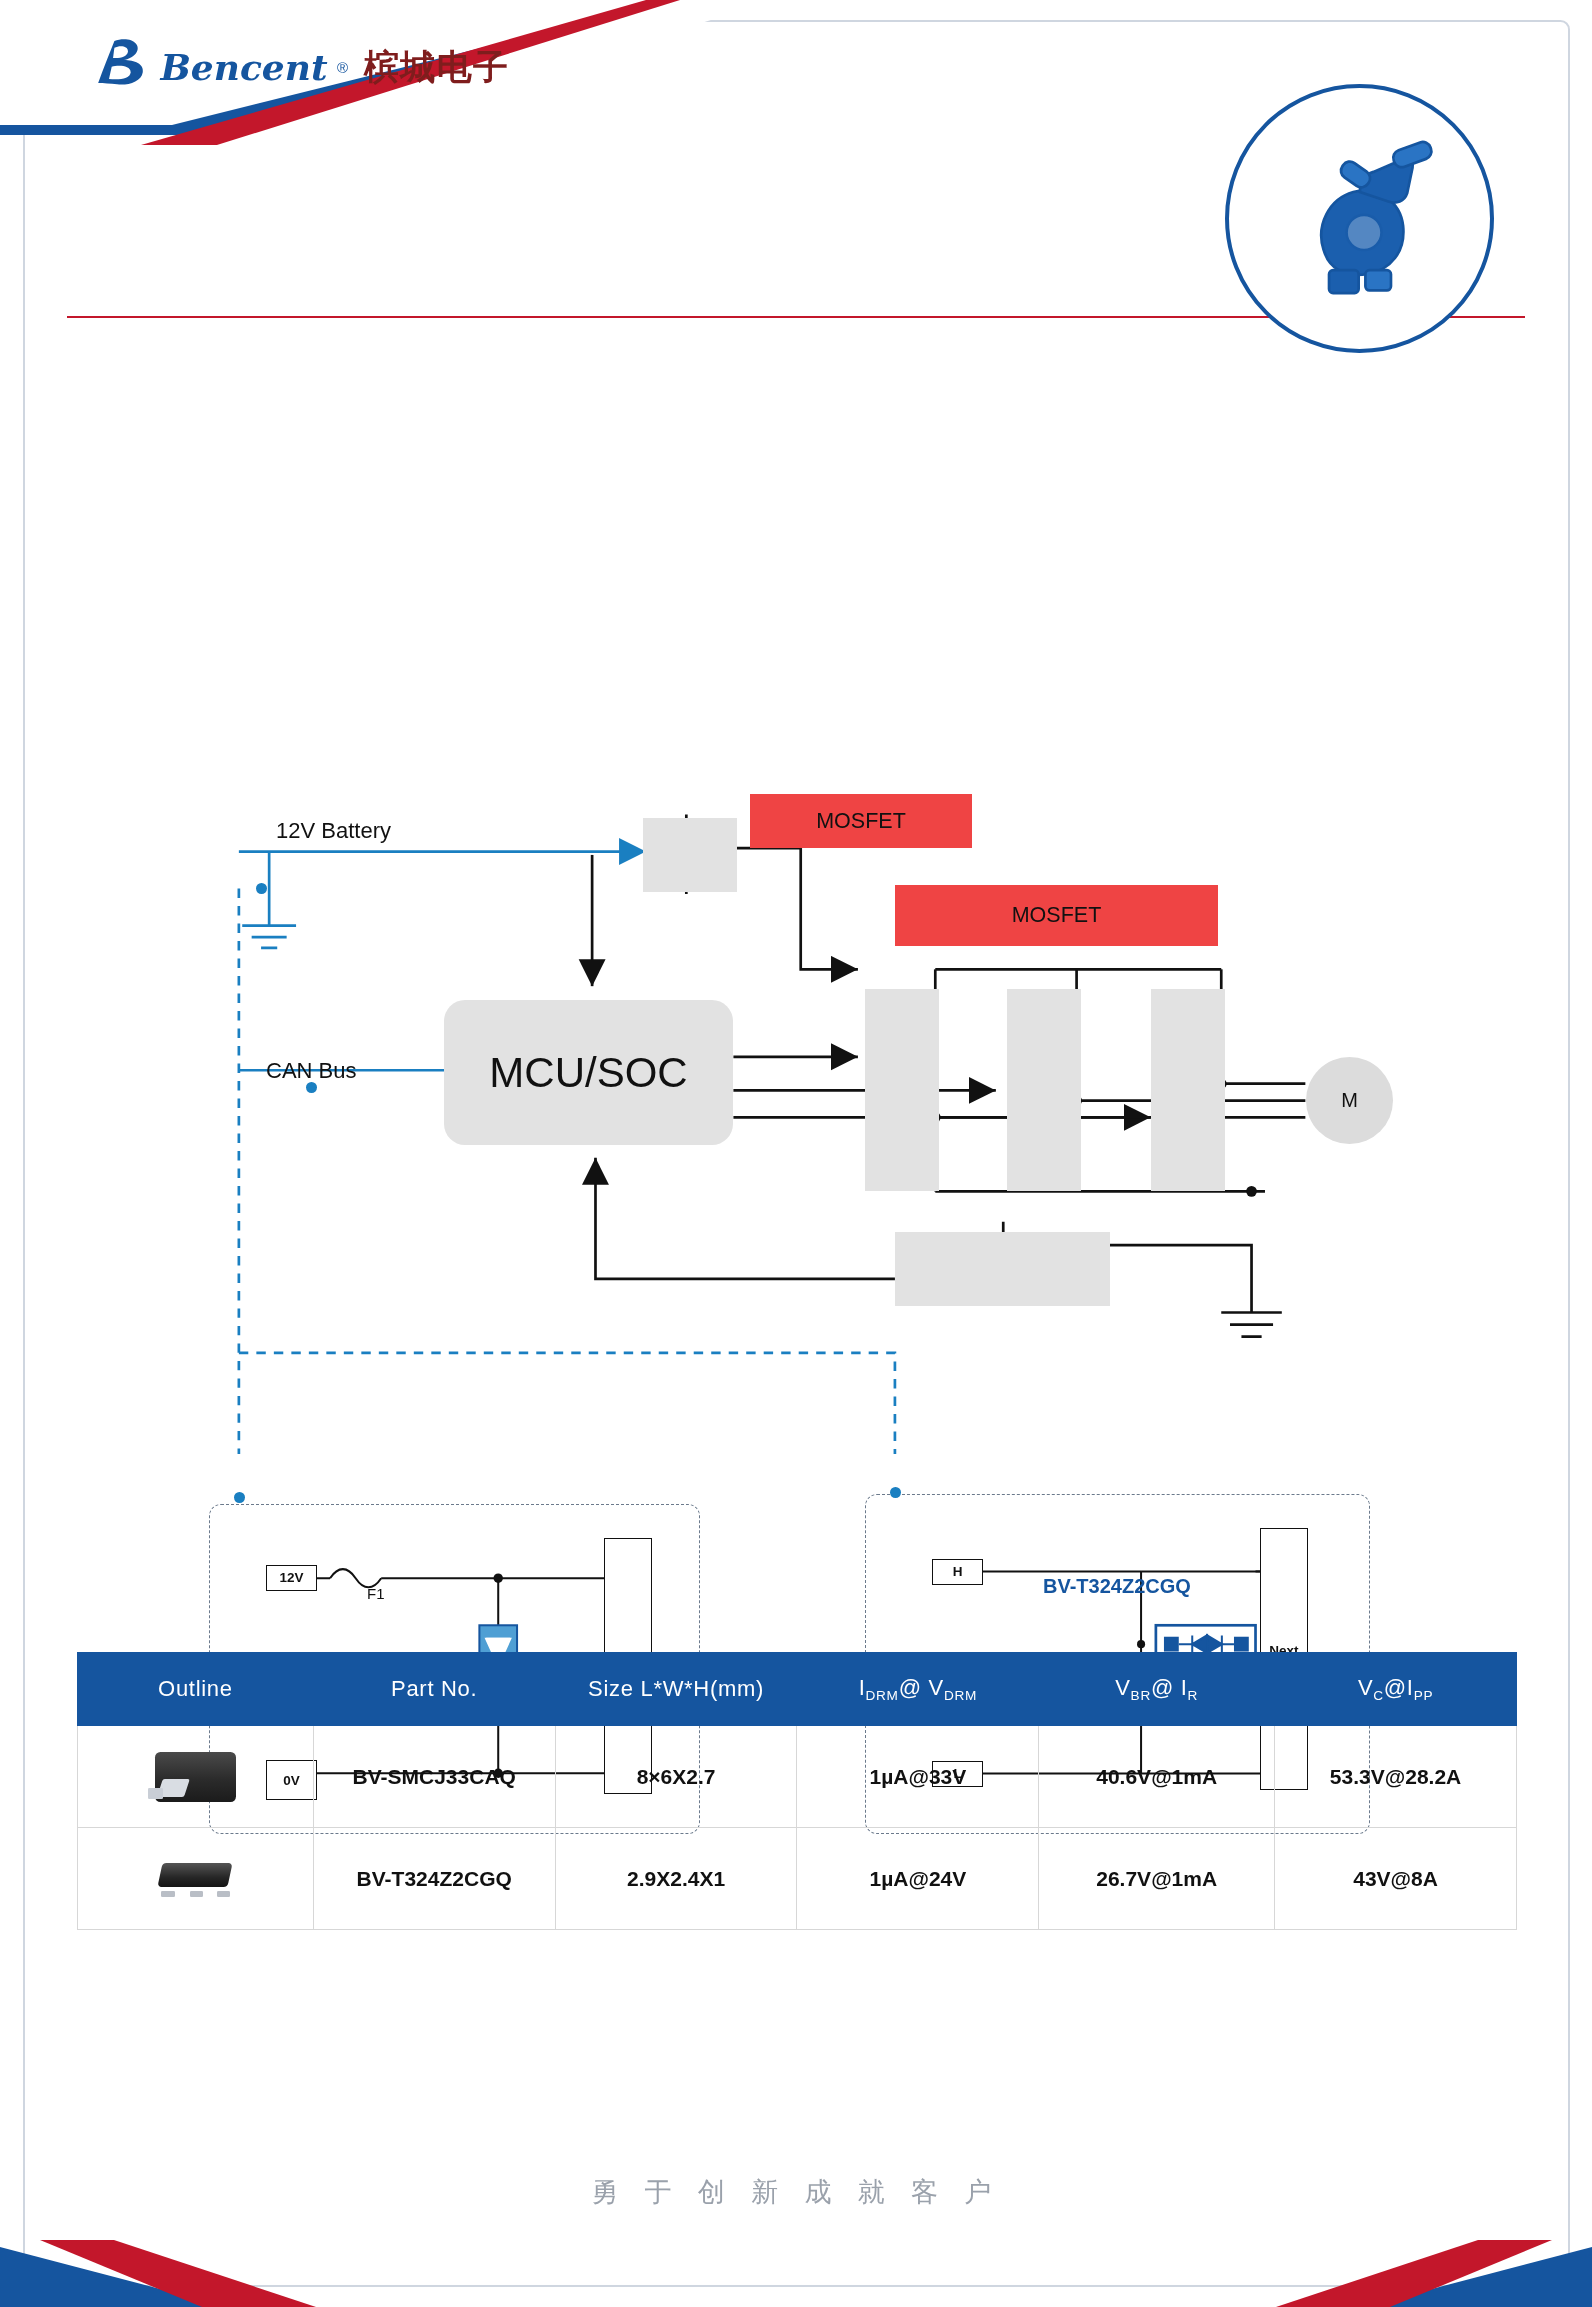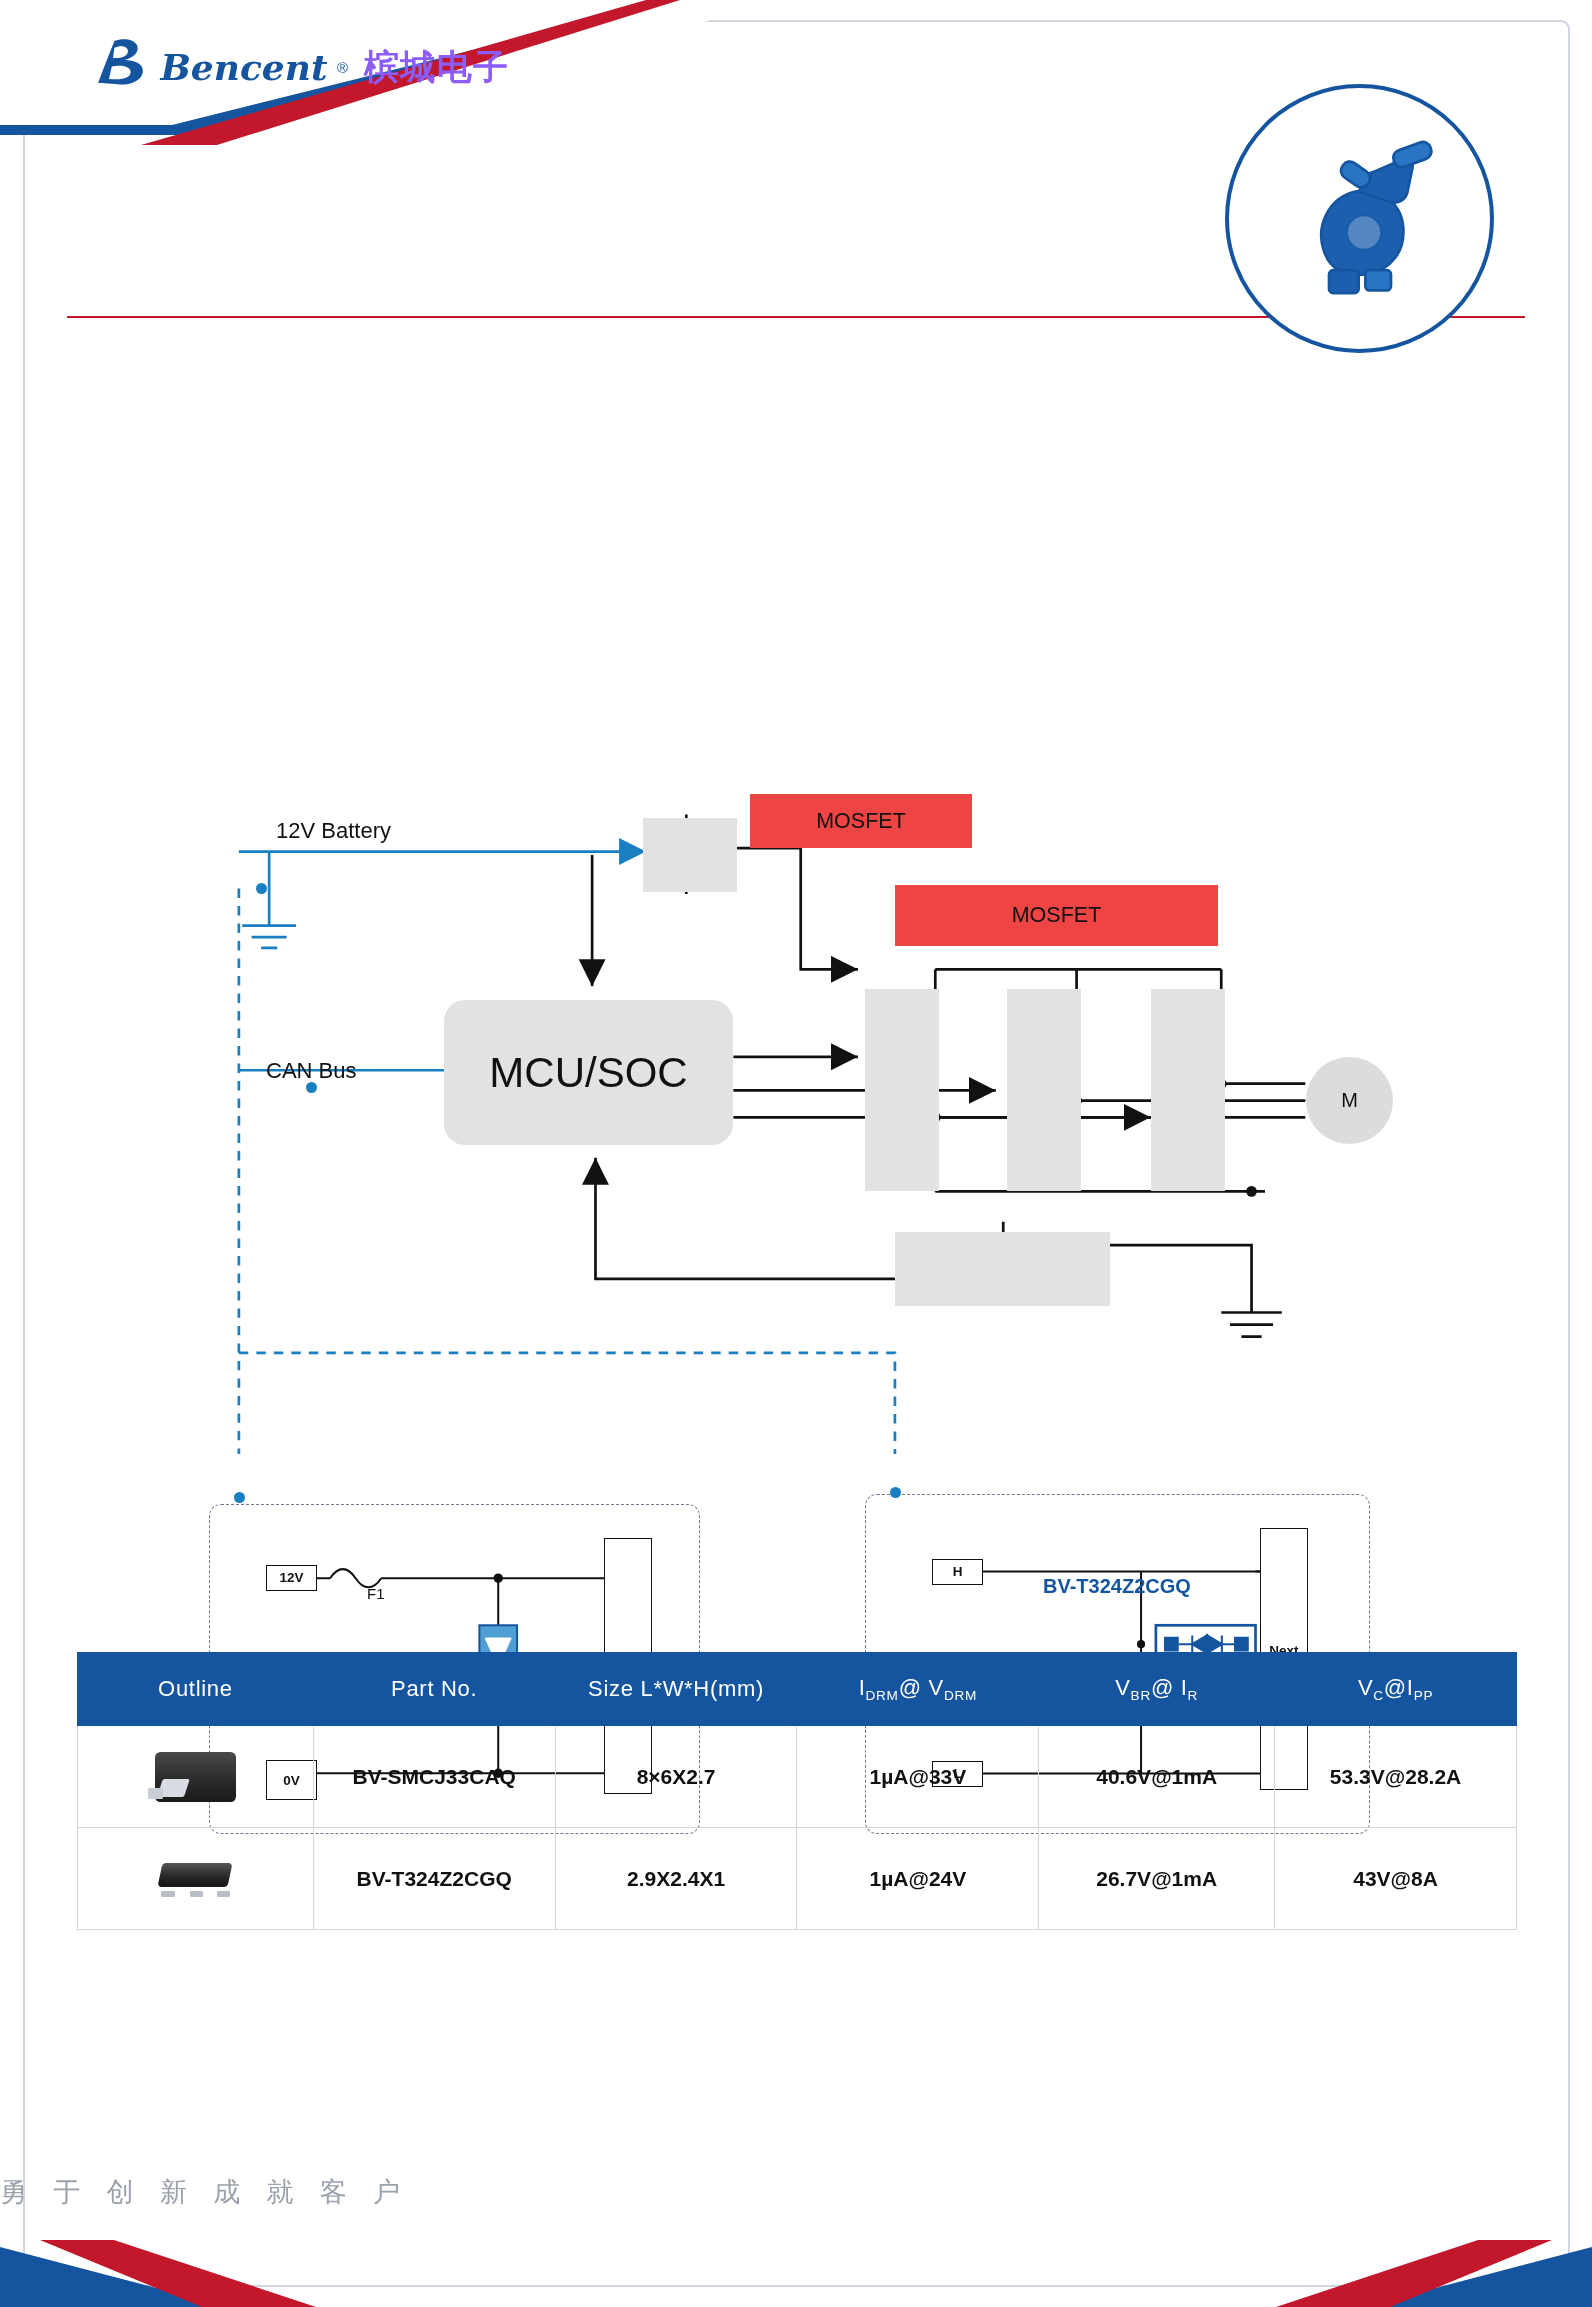--- a/index.html
+++ b/index.html
@@ -58,21 +58,21 @@
   }
   .logo-en {
     font-family: "DejaVu Serif", serif;
     font-size: 36px; font-style: italic; font-weight: bold;
     color: #15559f;
   }
   .logo-reg {
     font-size: 15px; color: #15559f; vertical-align: super;
   }
   .logo-cn {
-    font-size: 35px; font-weight: bold; color: #8b5cf6;
+    font-size: 35px; font-weight: bold; color: #7f1d1d;
     margin-left: 6.7px; letter-spacing: 1.3px;
   }
 
   
   .title {
     position: absolute; left: 0; top: 215px; width: 1592px;
     text-align: center;
     font-size: 65px; font-weight: bold; color: #15559f;
     letter-spacing: 5.4px;
   }
@@ -184,21 +184,21 @@
     transform: skewX(-12deg);
   }
   .pkg-sot .lead {
     position: absolute; bottom: 1.3px; width: 13.5px; height: 6px;
     background: #b9bec6; border-radius: 1.3px;
   }
 
   
   .slogan {
     position: absolute; left: 0; top: 2174px; width: 1592px;
-    font-size: 27px; color: #9aa1ab; letter-spacing: 9.4px;
+    text-align: center; font-size: 27px; color: #9aa1ab; letter-spacing: 9.4px;
   }
   .ft-blue {
     position: absolute; left: 0; bottom: 0;
     width: 471px; height: 87px; background: #15559f;
     clip-path: polygon(0 87px, 0 27px, 229px 87px);
   }
   .ft-red-l {
     position: absolute; left: 0; bottom: 0;
     width: 471px; height: 87px; background: #c3172b;
     clip-path: polygon(202px 87px, 316px 87px, 114px 20px, 40px 20px);

